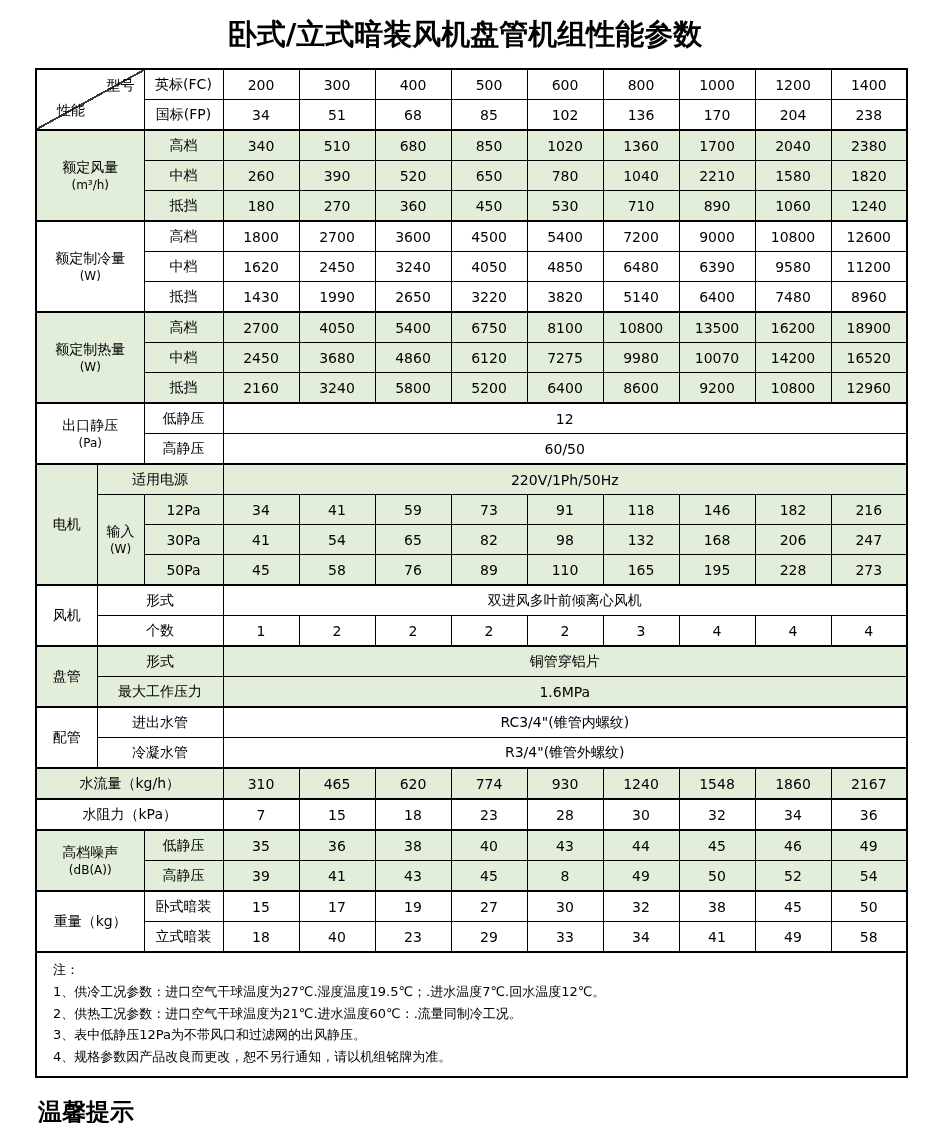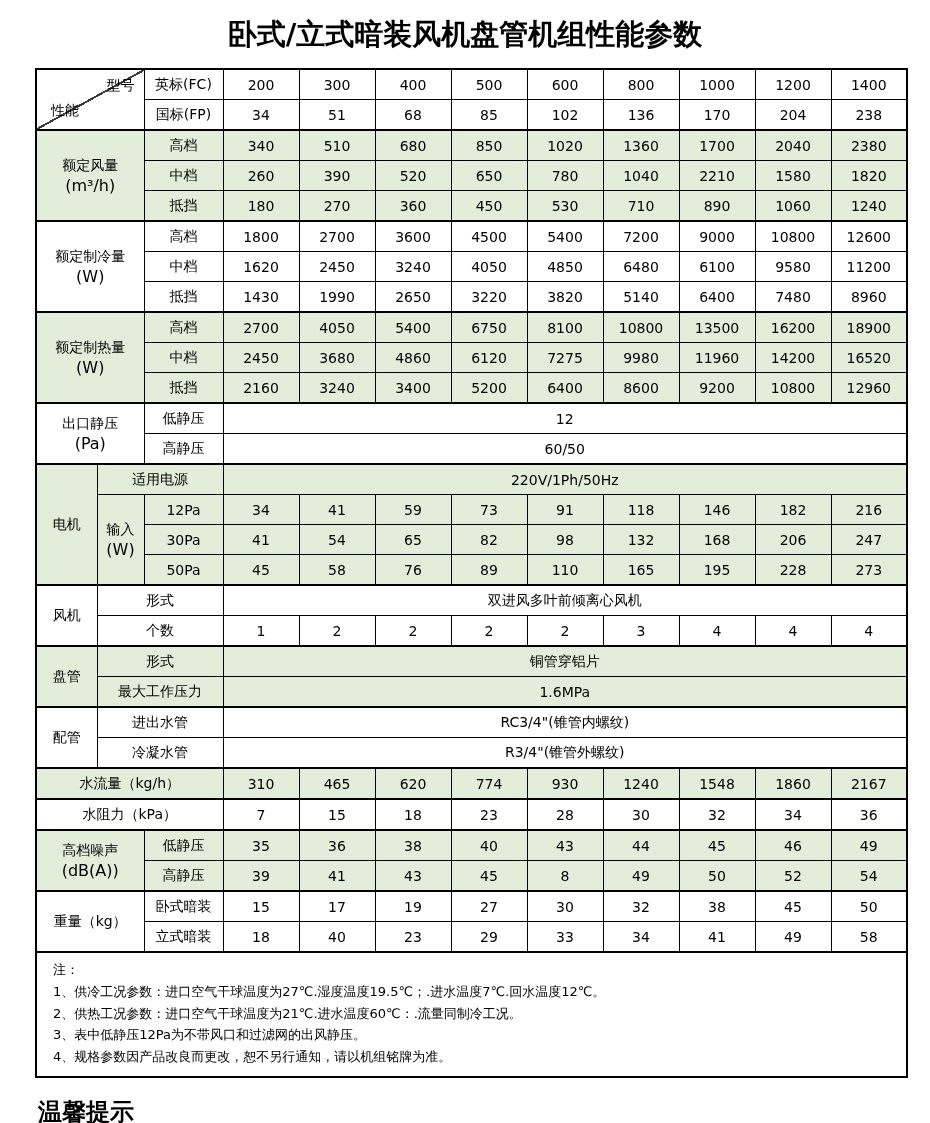--- a/index.html
+++ b/index.html
@@ -4,25 +4,25 @@
 <style>
   html,body{margin:0;padding:0;}
   body{width:930px;height:1123px;background:#ffffff;color:#000;
        font-family:"DejaVu Sans","Liberation Sans",sans-serif;}
   .title{margin:0;padding:15px 0 13px;text-align:center;font-size:29px;font-weight:bold;}
   table{border-collapse:collapse;table-layout:fixed;width:870px;margin-left:35px;border:2px solid #000;padding-left:46px;}
   th,td{border:1px solid #000;height:29px;padding:0 2px;text-align:center;vertical-align:middle;
         font-size:14px;font-weight:normal;overflow:hidden;}
   tr.g th,tr.g td{background:#e2eeda;}
   tr.st th,tr.st td{border-top:2px solid #000;}
-  .unit{display:block;font-size:16px;margin-top:1px;}
+  .unit{display:block;font-size:12px;margin-top:1px;}
   .diag{position:relative;background:linear-gradient(to bottom right,
         transparent calc(50% - 1px),#3a3a3a calc(50% - 1px),#3a3a3a calc(50% + 1px),transparent calc(50% + 1px));}
   .d-top{position:absolute;top:7px;right:9px;}
-  .d-bot{position:absolute;bottom:9px;left:14px;text-align:right;}
+  .d-bot{position:absolute;bottom:9px;left:20px;text-align:right;}
   .notes-cell{height:auto;text-align:left;padding:6px 16px 8px;font-size:13px;line-height:1.68;}
   .notes-cell div{white-space:nowrap;}
   .tip-h{margin:18px 0 0 38px;font-size:24px;font-weight:bold;}
   .tip-b{margin:9px 36px 0 38px;font-size:15px;line-height:2.3;}
 </style>
 </head>
 <body>
 
 <h1 class="title">卧式/立式暗装风机盘管机组性能参数</h1>
 
@@ -124,21 +124,21 @@
         <td>12600</td>
   </tr>
   <tr>
     <th>中档</th>
     <td>1620</td>
         <td>2450</td>
         <td>3240</td>
         <td>4050</td>
         <td>4850</td>
         <td>6480</td>
-        <td>6100</td>
+        <td>6390</td>
         <td>9580</td>
         <td>11200</td>
   </tr>
   <tr>
     <th>抵挡</th>
     <td>1430</td>
         <td>1990</td>
         <td>2650</td>
         <td>3220</td>
         <td>3820</td>
@@ -162,29 +162,29 @@
         <td>18900</td>
   </tr>
   <tr class="g">
     <th>中档</th>
     <td>2450</td>
         <td>3680</td>
         <td>4860</td>
         <td>6120</td>
         <td>7275</td>
         <td>9980</td>
-        <td>11960</td>
+        <td>10070</td>
         <td>14200</td>
         <td>16520</td>
   </tr>
   <tr class="g">
     <th>抵挡</th>
     <td>2160</td>
         <td>3240</td>
-        <td>3400</td>
+        <td>5800</td>
         <td>5200</td>
         <td>6400</td>
         <td>8600</td>
         <td>9200</td>
         <td>10800</td>
         <td>12960</td>
   </tr>
 
   <tr class="st">
     <th colspan="2" rowspan="2"><span>出口静压</span><span class="unit">(Pa)</span></th>

